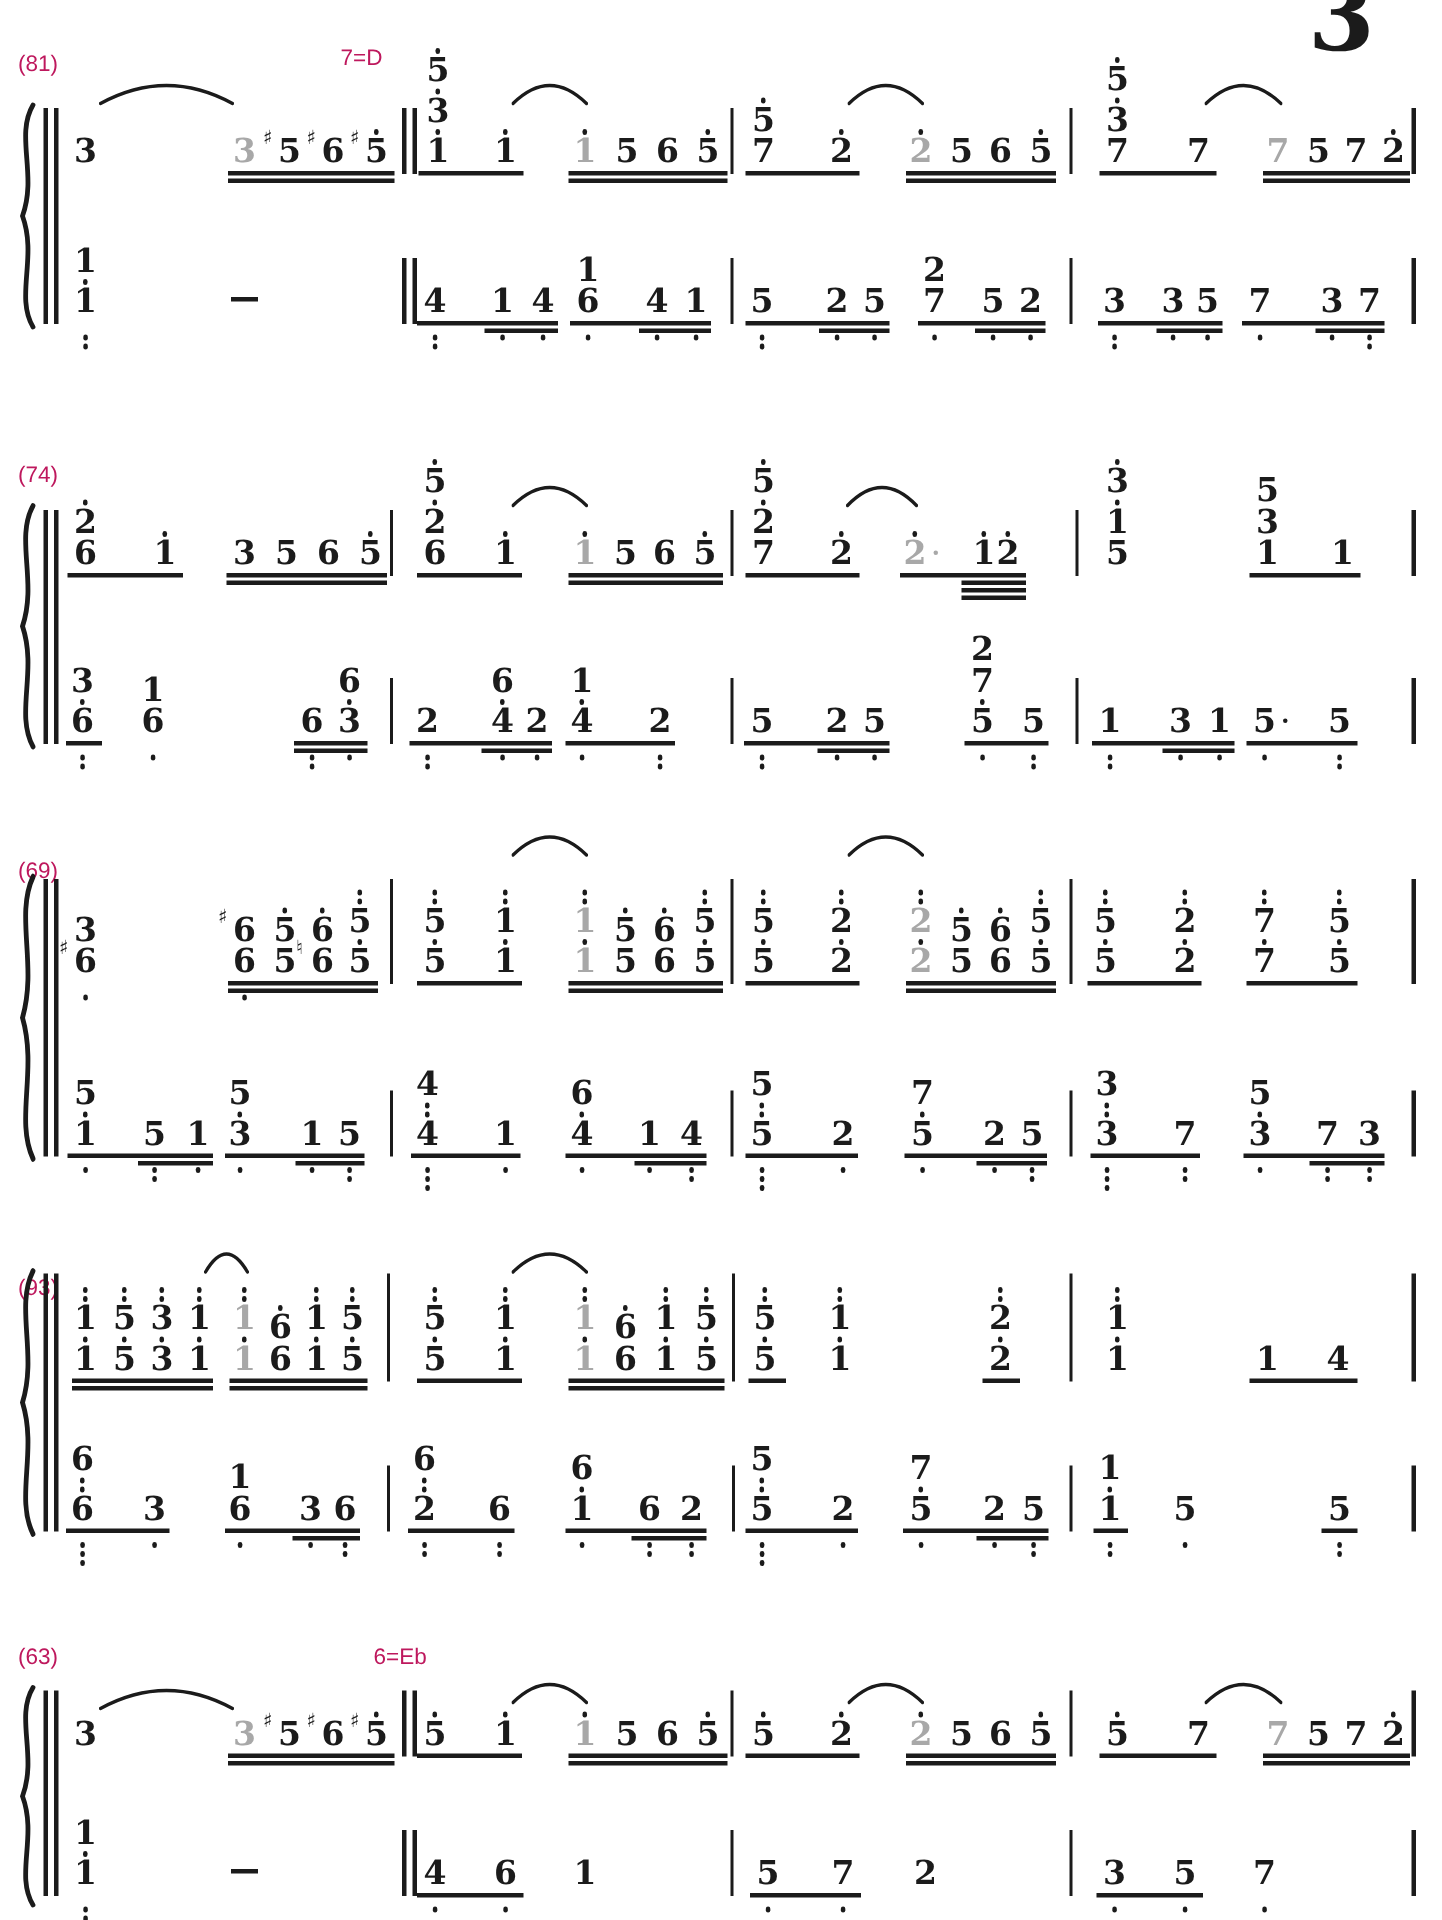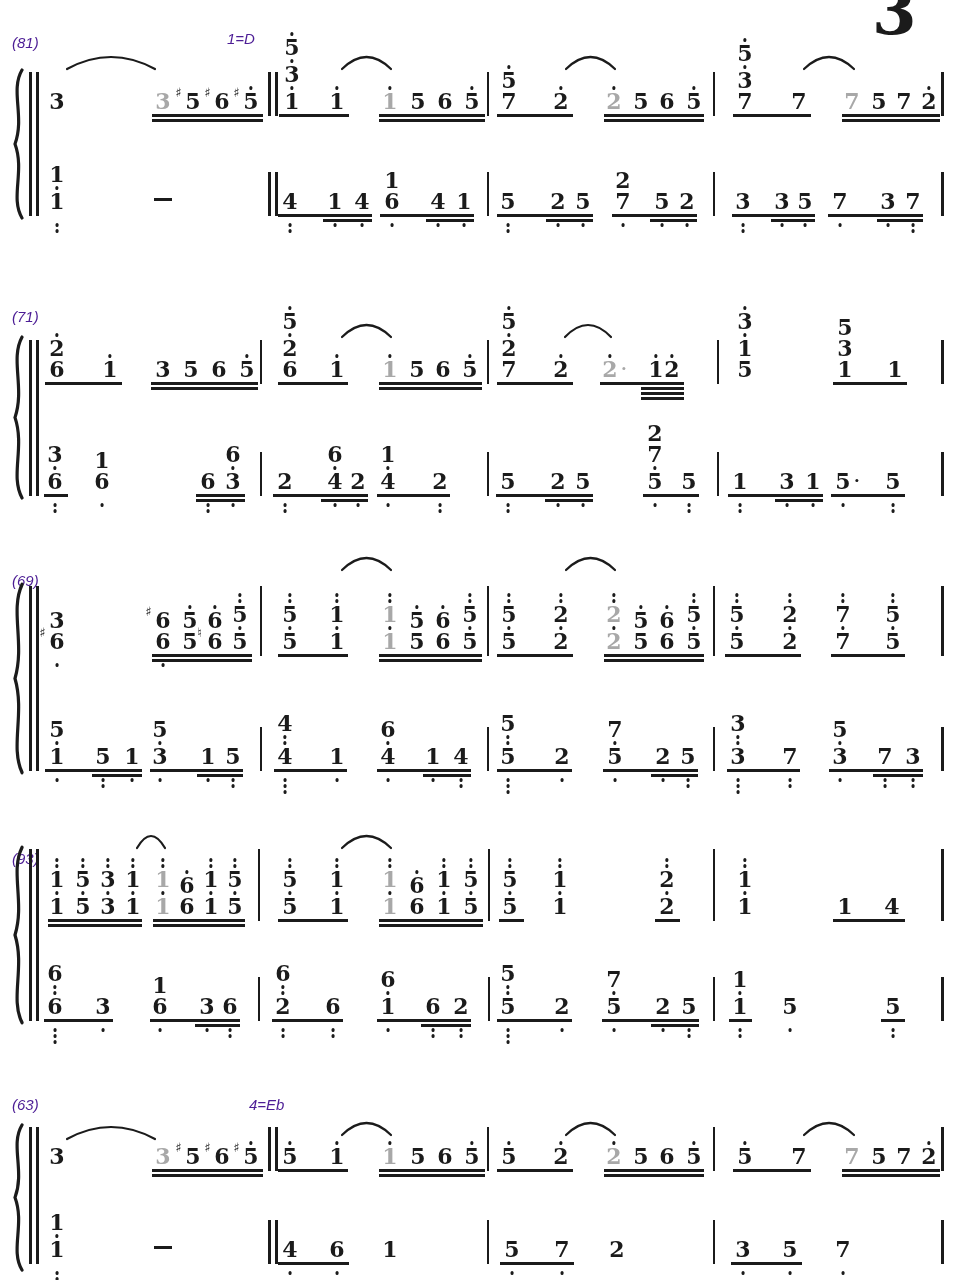--- a/index.html
+++ b/index.html
@@ -1,21 +1,21 @@
 <!DOCTYPE html>
 <html><head>
 <meta charset="utf-8">
 <style>
   html,body{margin:0;padding:0;background:#ffffff;}
   .page{position:relative;width:961px;height:1280px;background:#fff;overflow:hidden;
         font-family:"DejaVu Serif",serif;}
   .pagenum{position:absolute;font-weight:700;font-size:64px;color:#1b1b1b;
            font-family:"DejaVu Serif",serif;}
   .mlabel,.keysig{position:absolute;font-family:"Liberation Sans",sans-serif;
-           font-size:15px;color:#4c1d95;white-space:nowrap;font-style:italic;}
+           font-size:15px;color:#be185d;white-space:nowrap;}
   .note{position:absolute;display:flex;flex-direction:column;align-items:center;
         transform:translateX(-50%);color:#1b1b1b;}
   .note .digit{position:relative;font-weight:700;font-size:22px;line-height:21px;
         height:21px;text-align:center;min-width:13px;}
   .note.g,.digit.g{color:#a8a8a8;}
   .dr{height:6px;display:flex;align-items:center;justify-content:center;}
   .dt{width:3.6px;height:3.6px;border-radius:50%;background:currentColor;}
   .below{position:absolute;top:100%;left:50%;transform:translateX(-50%);
         margin-top:11px;display:flex;flex-direction:column;align-items:center;gap:2.6px;}
   .acc{position:absolute;left:-10px;top:-4px;font-size:13px;font-weight:700;line-height:12px;}
@@ -26,26 +26,26 @@
   .dash{position:absolute;height:3px;width:18px;background:#1b1b1b;transform:translateX(-50%);}
   .slur,.brace{position:absolute;}
 </style>
 </head>
 <body>
 
 <div class="page">
   <div class="pagenum" style="left:872px;top:-26px;">3</div>
   <div id="score">
       <div class="mlabel" style="left: 12px; top: 34px;">(81)</div>
-      <div class="mlabel" style="left: 12px; top: 308px;">(71)</div>
+      <div class="mlabel" style="left: 12px; top: 308px;">(74)</div>
       <div class="mlabel" style="left: 12px; top: 572px;">(69)</div>
       <div class="mlabel" style="left: 12px; top: 850px;">(93)</div>
       <div class="mlabel" style="left: 12px; top: 1096px;">(63)</div>
-      <div class="keysig" style="left: 227px; top: 30px;">1=D</div>
-      <div class="keysig" style="left: 249px; top: 1096px;">4=Eb</div>
+      <div class="keysig" style="left: 227px; top: 30px;">7=D</div>
+      <div class="keysig" style="left: 249px; top: 1096px;">6=Eb</div>
       <svg class="brace" width="22" height="152" viewBox="0 0 22 150" preserveAspectRatio="none" style="left: 6px; top: 68px;">
         <path d="M16,2 C4,22 19,48 9,75 C19,102 4,128 16,148" stroke="#1b1b1b" stroke-width="3.2" fill="none" stroke-linecap="round"></path>
       </svg>
       <div class="bar" style="left: 29px; top: 72px; width: 2.6px; height: 144px;"></div>
       <div class="bar" style="left: 36px; top: 72px; width: 2.6px; height: 144px;"></div>
       <div class="bar" style="left: 268px; top: 72px; width: 3px; height: 44px;"></div>
       <div class="bar" style="left: 275px; top: 72px; width: 3px; height: 44px;"></div>
       <div class="bar" style="left: 268px; top: 172px; width: 3px; height: 44px;"></div>
       <div class="bar" style="left: 275px; top: 172px; width: 3px; height: 44px;"></div>
       <div class="bar" style="left: 487px; top: 72px; width: 2.4px; height: 44px;"></div>

